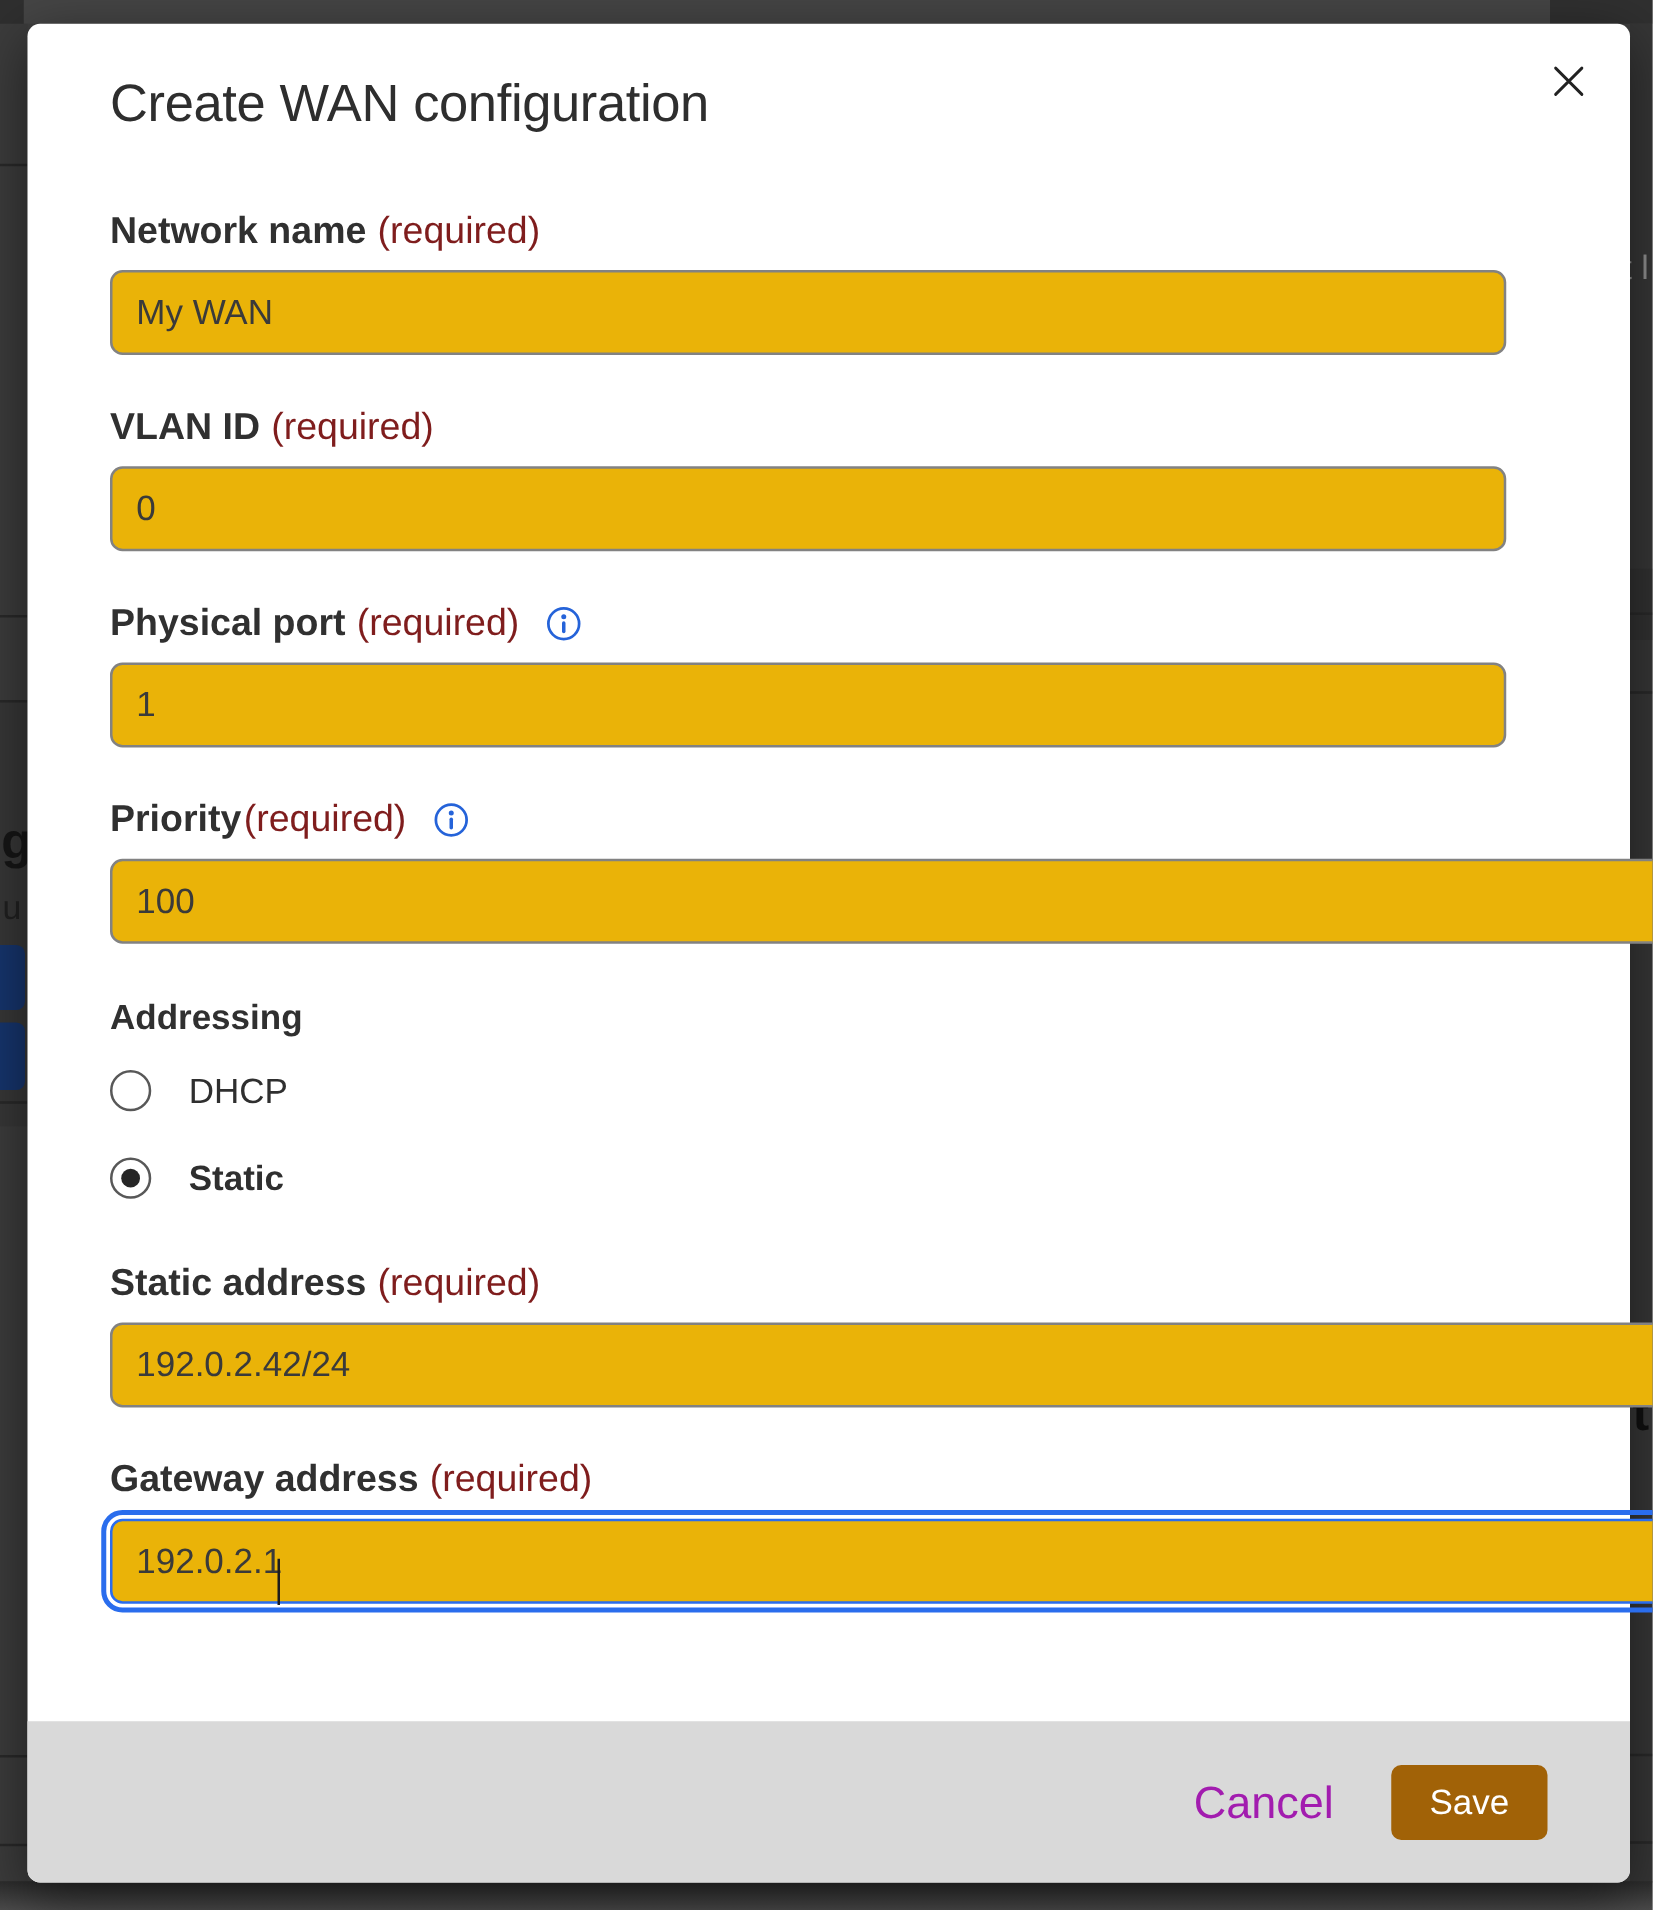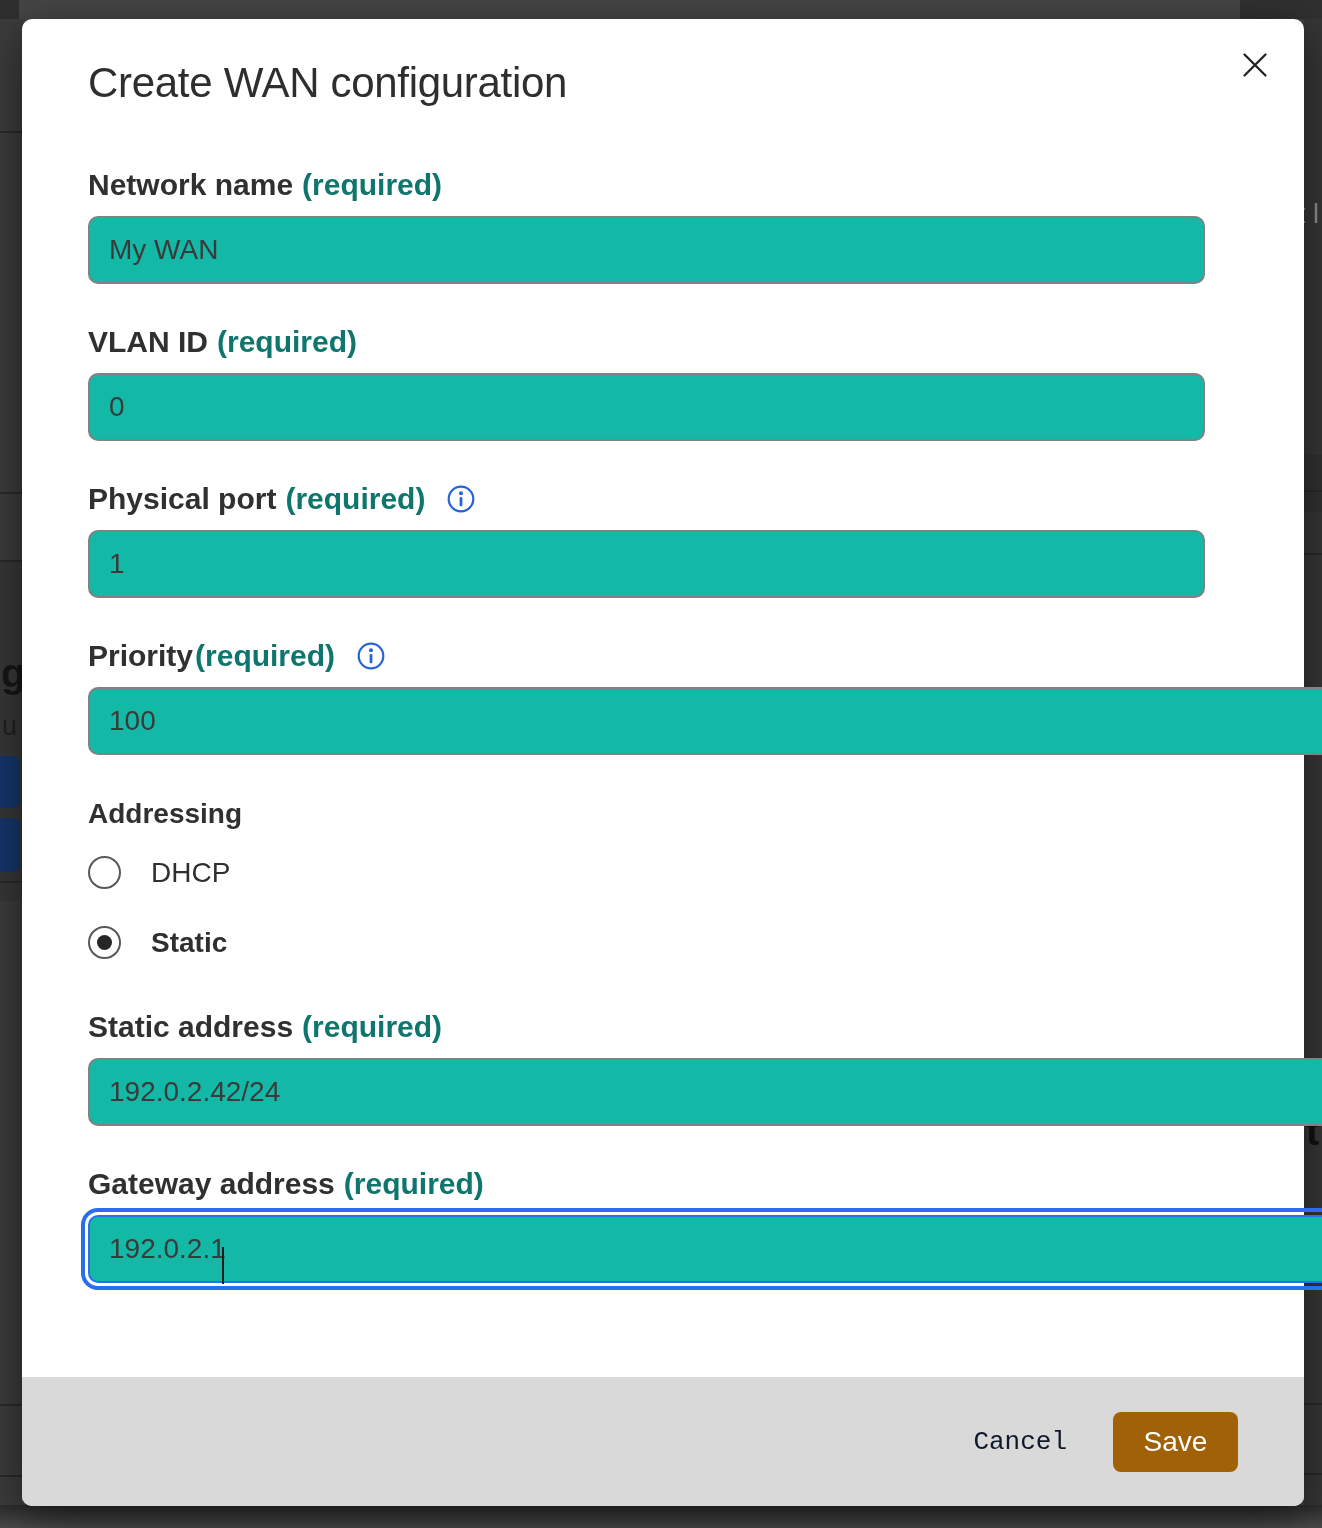--- a/index.html
+++ b/index.html
@@ -61,29 +61,29 @@
     width: 32px; height: 32px;
     background: none; border: none; padding: 2px; cursor: pointer;
     display: flex; align-items: center; justify-content: center;
   }
 
   .field { margin-top: 42px; }
   .field.first { margin-top: 62px; }
 
   .label-row { display: flex; align-items: center; font-size: 30px; color: #303030; line-height: 31px; }
   .label-main { font-weight: 700; }
-  .label-required { font-weight: 700; color: #0f766e; margin-left: 9px; }
+  .label-required { font-weight: 400; color: #7f1d1d; margin-left: 9px; }
   .label-required.tight { margin-left: 2px; }
   .info-icon { margin-left: 21px; display: inline-flex; cursor: pointer; }
 
   .text-input {
     display: block; margin-top: 16px;
     height: 68px; width: 1117px;
     border: 2px solid #828282; border-radius: 10px;
-    background: #14b8a6;
+    background: #eab308;
     padding: 0 19px;
     font-family: inherit; font-size: 28px; color: #3a3a3a;
   }
   .text-input.wide { width: 1304px; }
   .input-wrap { position: relative; width: 1150px; }
   .text-input.focused {
     border: 2px solid #2a6ded;
     outline: 4px solid #2a6ded;
     outline-offset: 3px;
   }
@@ -108,21 +108,21 @@
 
   .modal-footer {
     flex: 0 0 auto; height: 129px;
     background: #d9d9d9;
     border-radius: 0 0 10px 10px;
     display: flex; align-items: center; justify-content: flex-end;
     padding: 0 66px; gap: 46px;
   }
   .cancel-btn {
     background: none; border: none; padding: 0;
-    font-family: Liberation Mono, monospace; font-size: 26px; color: #0f172a; cursor: pointer;
+    font-family: Liberation Sans, sans-serif; font-size: 36px; color: #a21caf; cursor: pointer;
   }
   .save-btn {
     width: 125px; height: 60px;
     background: #a16207; color: #ffffff;
     border: none; border-radius: 8px;
     font-family: inherit; font-size: 28px; cursor: pointer;
   }
 </style>
 </head>
 <body>

